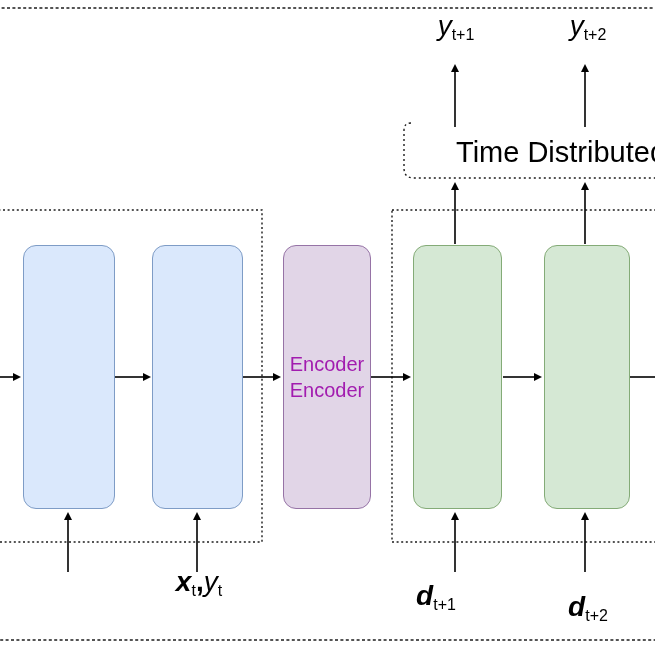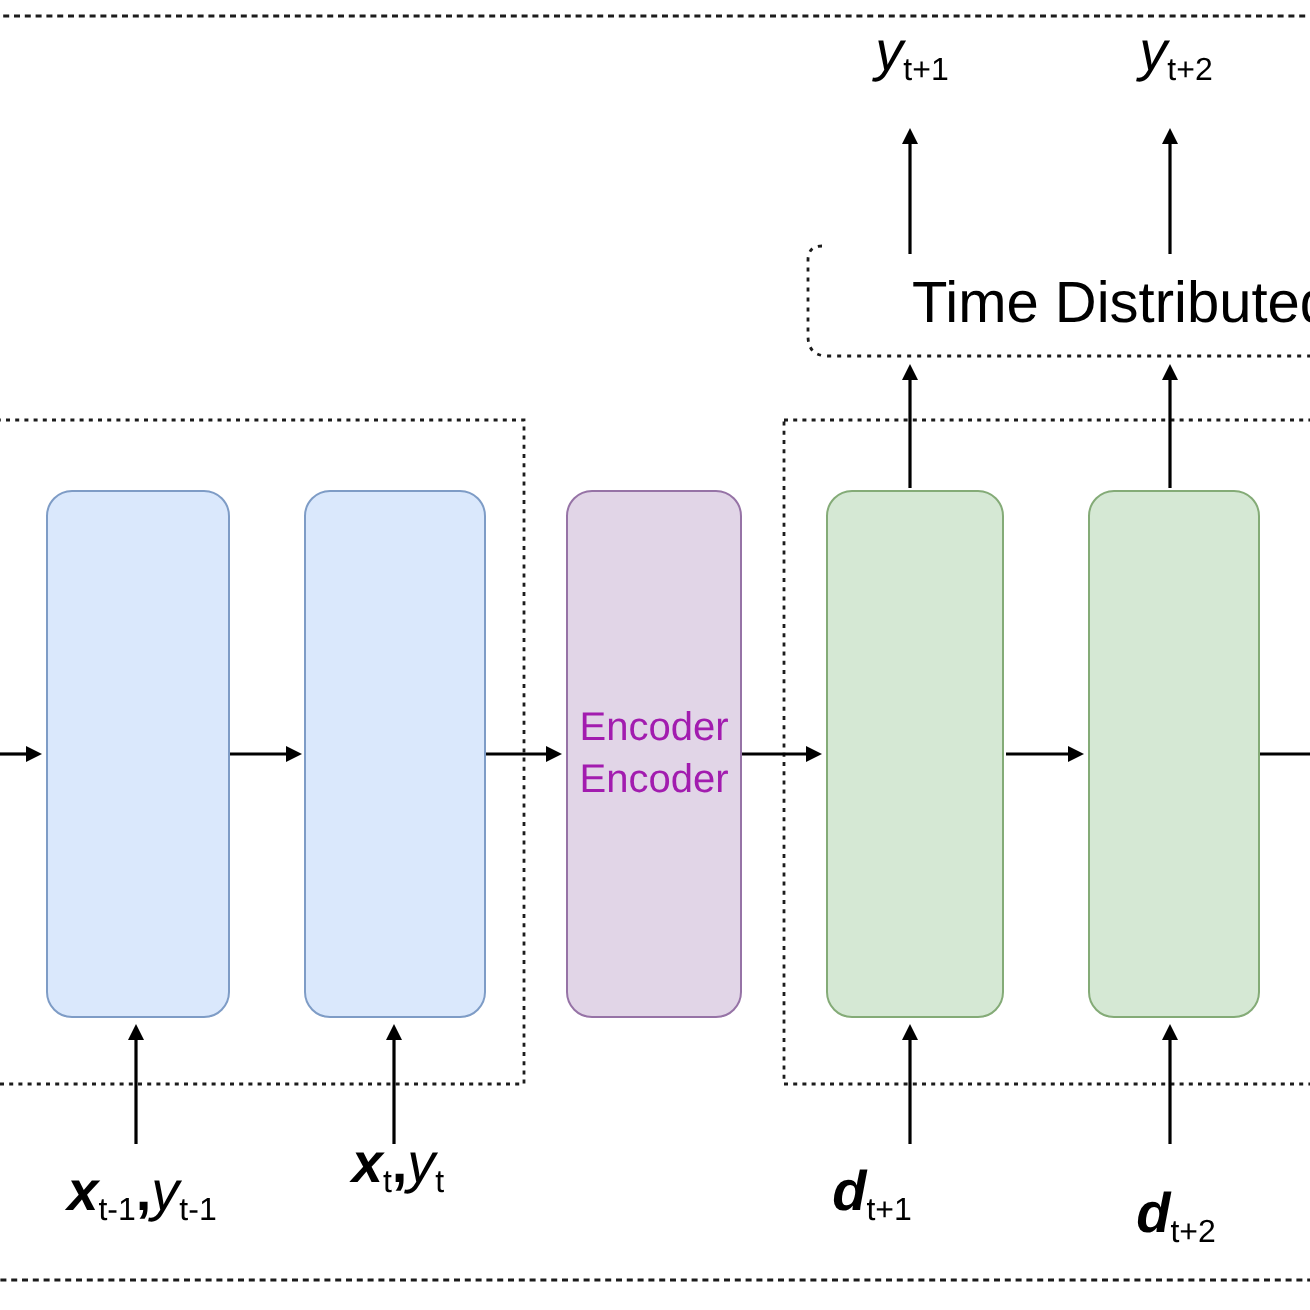--- a/index.html
+++ b/index.html
@@ -106,23 +106,20 @@
 
   <div class="td-label">Time Distributed</div>
 
   <div class="lbl" style="left:456px;top:12px;">
     <span class="it">y</span><span class="sub">t+1</span>
   </div>
   <div class="lbl" style="left:588px;top:12px;">
     <span class="it">y</span><span class="sub">t+2</span>
   </div>
 
-  <div class="lbl" style="left:71px;top:582px;">
-    <span class="bi">x</span><span class="sub">t-1</span><span class="comma">,</span><span class="it">y</span><span class="sub">t-1</span>
-  </div>
   <div class="lbl" style="left:199px;top:568px;">
     <span class="bi">x</span><span class="sub">t</span><span class="comma">,</span><span class="it">y</span><span class="sub">t</span>
   </div>
 
   <div class="lbl" style="left:436px;top:582px;">
     <span class="bi">d</span><span class="sub">t+1</span>
   </div>
   <div class="lbl" style="left:588px;top:593px;">
     <span class="bi">d</span><span class="sub">t+2</span>
   </div>

